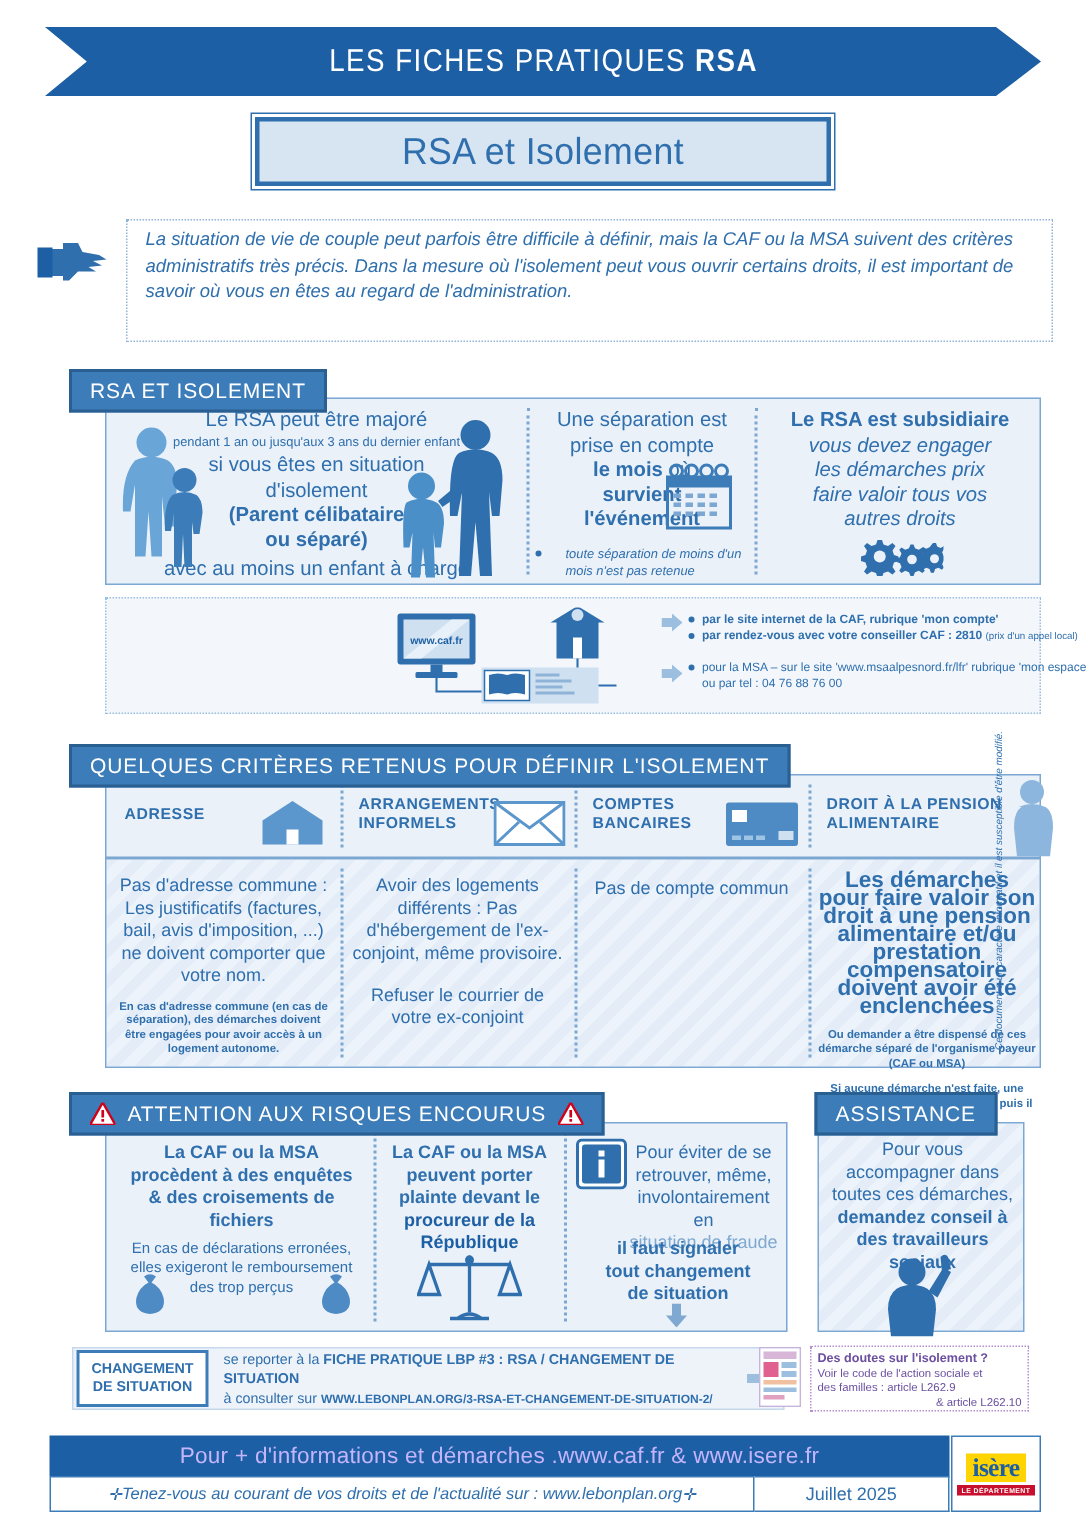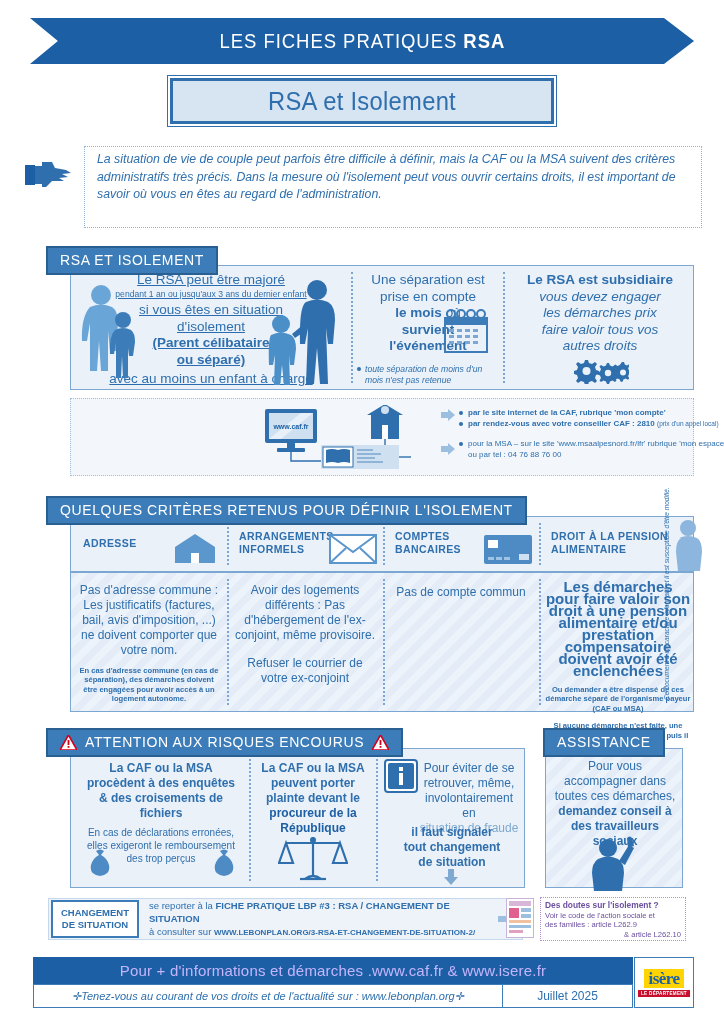--- a/index.html
+++ b/index.html
@@ -190,21 +190,21 @@
   </div>
 
   <div class="sec-head" style="left:46px; top:246px;">
     <span>RSA ET ISOLEMENT</span>
   </div>
 
   <div class="panel" style="left:70px; top:265px; width:624px; height:125px;">
     <div class="vsep" style="left:280px;"></div>
     <div class="vsep" style="left:432px;"></div>
 
-    <div class="cell" style="left:4px; top:6px; width:272px;text-decoration:underline;">
+    <div class="cell" style="left:4px; top:6px; width:272px;">
       <div class="t-big">Le RSA peut être majoré</div>
       <div class="t-small">pendant 1 an ou jusqu'aux 3 ans du dernier enfant</div>
       <div class="t-big" style="margin-top:3px">si vous êtes en situation</div>
       <div class="t-big">d'isolement</div>
       <div class="t-big bold">(Parent célibataire</div>
       <div class="t-big bold">ou séparé)</div>
       <div class="t-big" style="margin-top:3px">avec au moins un enfant à charge</div>
     </div>
 
     <div style="position:absolute;left:10px;top:18px;">
@@ -260,21 +260,21 @@
           <rect x="24" y="27" width="5" height="3"></rect>
             <rect x="32" y="27" width="5" height="3"></rect>
           <rect x="8" y="33" width="5" height="3"></rect>
             <rect x="16" y="33" width="5" height="3"></rect>
           <rect x="24" y="33" width="5" height="3"></rect>
             <rect x="32" y="33" width="5" height="3"></rect>
         </g>
       </svg>
     </div>
     <div class="cell" style="left:286px; top:98px; width:142px;">
-      <div class="t-small ital" style="display:flex;gap:4px;align-items:flex-start;text-align:left;">
+      <div class="t-small ital" style="display:flex;gap:16px;align-items:flex-start;text-align:left;">
         <span class="dot" style="margin-top:3px;"></span>
         <span>toute séparation de moins d'un mois n'est pas retenue</span>
       </div>
     </div>
 
     <div class="cell" style="left:438px; top:6px; width:182px;">
       <div class="t-big bold">Le RSA est subsidiaire</div>
       <div class="t-big ital">vous devez engager</div>
       <div class="t-big ital">les démarches prix</div>
       <div class="t-big ital">faire valoir tous vos</div>

